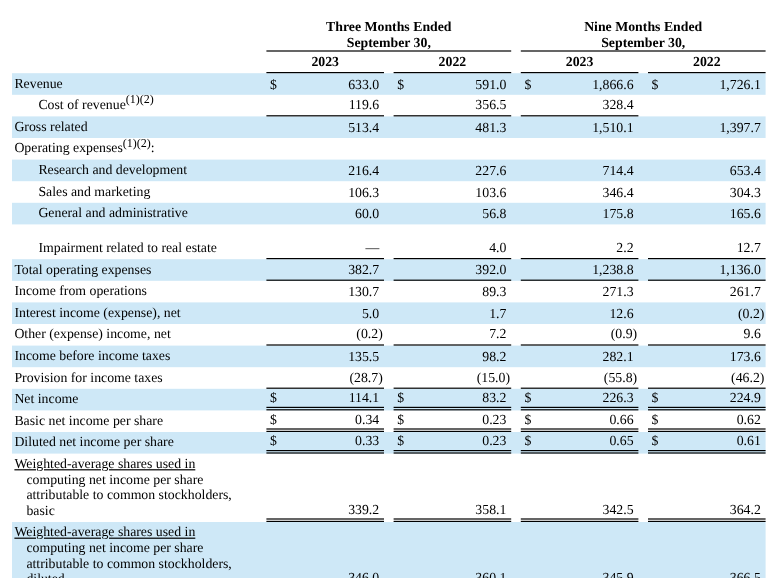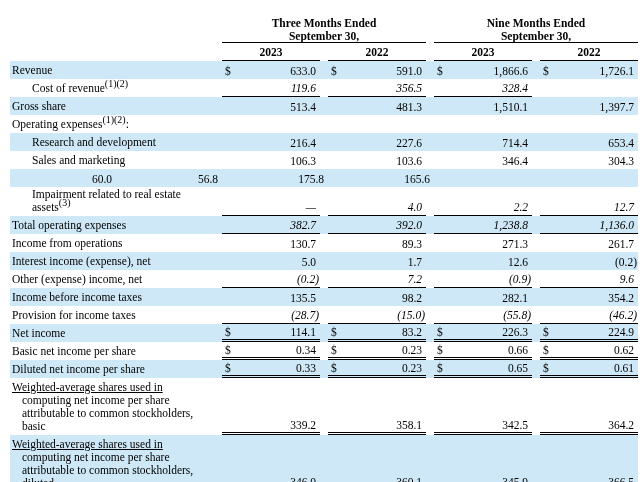--- a/index.html
+++ b/index.html
@@ -44,21 +44,21 @@
   }
   .label.ind { padding-left: 22px; }
   .label.hang .lline { padding-left: 10px; }
   .label.hang .lline:first-child { padding-left: 0; text-decoration: underline; }
   sup { font-size: 10px; line-height: 0; vertical-align: super; }
   .cell {
     width: 98px; flex: none; margin-left: 8px;
     display: flex; align-items: flex-end; justify-content: space-between;
     padding-bottom: 2px;
   }
-  .cell.b-single { border-bottom: 1px solid var(--border); font-style: italic; }
+  .cell.b-single { border-bottom: 1px solid var(--border); }
   .cell.b-double { border-bottom: 3px double var(--border); padding-bottom: 1px; }
   .dollar { padding-left: 3px; }
   .val { padding-right: 4px; }
 </style>
 </head>
 <body>
 
 <div class="table">
   <div class="hrow" id="hrow1">
     <div class="spacer"></div>
@@ -112,21 +112,21 @@
           <span class="dollar"></span>
           <span class="val">356.5</span>
         </div>
         <div class="cell b-single">
           <span class="dollar"></span>
           <span class="val">328.4</span>
         </div>
       </div>
       <div class="row r1 hl">
         <div class="label">
-          <div class="lline">Gross share</div>
+          <div class="lline">Gross related</div>
         </div>
         <div class="cell b-none">
           <span class="dollar"></span>
           <span class="val">513.4</span>
         </div>
         <div class="cell b-none">
           <span class="dollar"></span>
           <span class="val">481.3</span>
         </div>
         <div class="cell b-none">
@@ -179,41 +179,43 @@
         <div class="cell b-none">
           <span class="dollar"></span>
           <span class="val">346.4</span>
         </div>
         <div class="cell b-none">
           <span class="dollar"></span>
           <span class="val">304.3</span>
         </div>
       </div>
       <div class="row r1 hl">
+        <div class="label ind">
+          <div class="lline">General and administrative</div>
+        </div>
         <div class="cell b-none">
           <span class="dollar"></span>
           <span class="val">60.0</span>
         </div>
         <div class="cell b-none">
           <span class="dollar"></span>
           <span class="val">56.8</span>
         </div>
         <div class="cell b-none">
           <span class="dollar"></span>
           <span class="val">175.8</span>
         </div>
         <div class="cell b-none">
           <span class="dollar"></span>
           <span class="val">165.6</span>
         </div>
       </div>
       <div class="row r2">
         <div class="label ind">
           <div class="lline">Impairment related to real estate</div>
-          <div class="lline">assets<sup>(3)</sup></div>
         </div>
         <div class="cell b-single">
           <span class="dollar"></span>
           <span class="val">—</span>
         </div>
         <div class="cell b-single">
           <span class="dollar"></span>
           <span class="val">4.0</span>
         </div>
         <div class="cell b-single">
@@ -320,21 +322,21 @@
         <div class="cell b-none">
           <span class="dollar"></span>
           <span class="val">98.2</span>
         </div>
         <div class="cell b-none">
           <span class="dollar"></span>
           <span class="val">282.1</span>
         </div>
         <div class="cell b-none">
           <span class="dollar"></span>
-          <span class="val">354.2</span>
+          <span class="val">173.6</span>
         </div>
       </div>
       <div class="row r1">
         <div class="label">
           <div class="lline">Provision for income taxes</div>
         </div>
         <div class="cell b-single">
           <span class="dollar"></span>
           <span class="val" style="padding-right: 1px;">(28.7)</span>
         </div>

